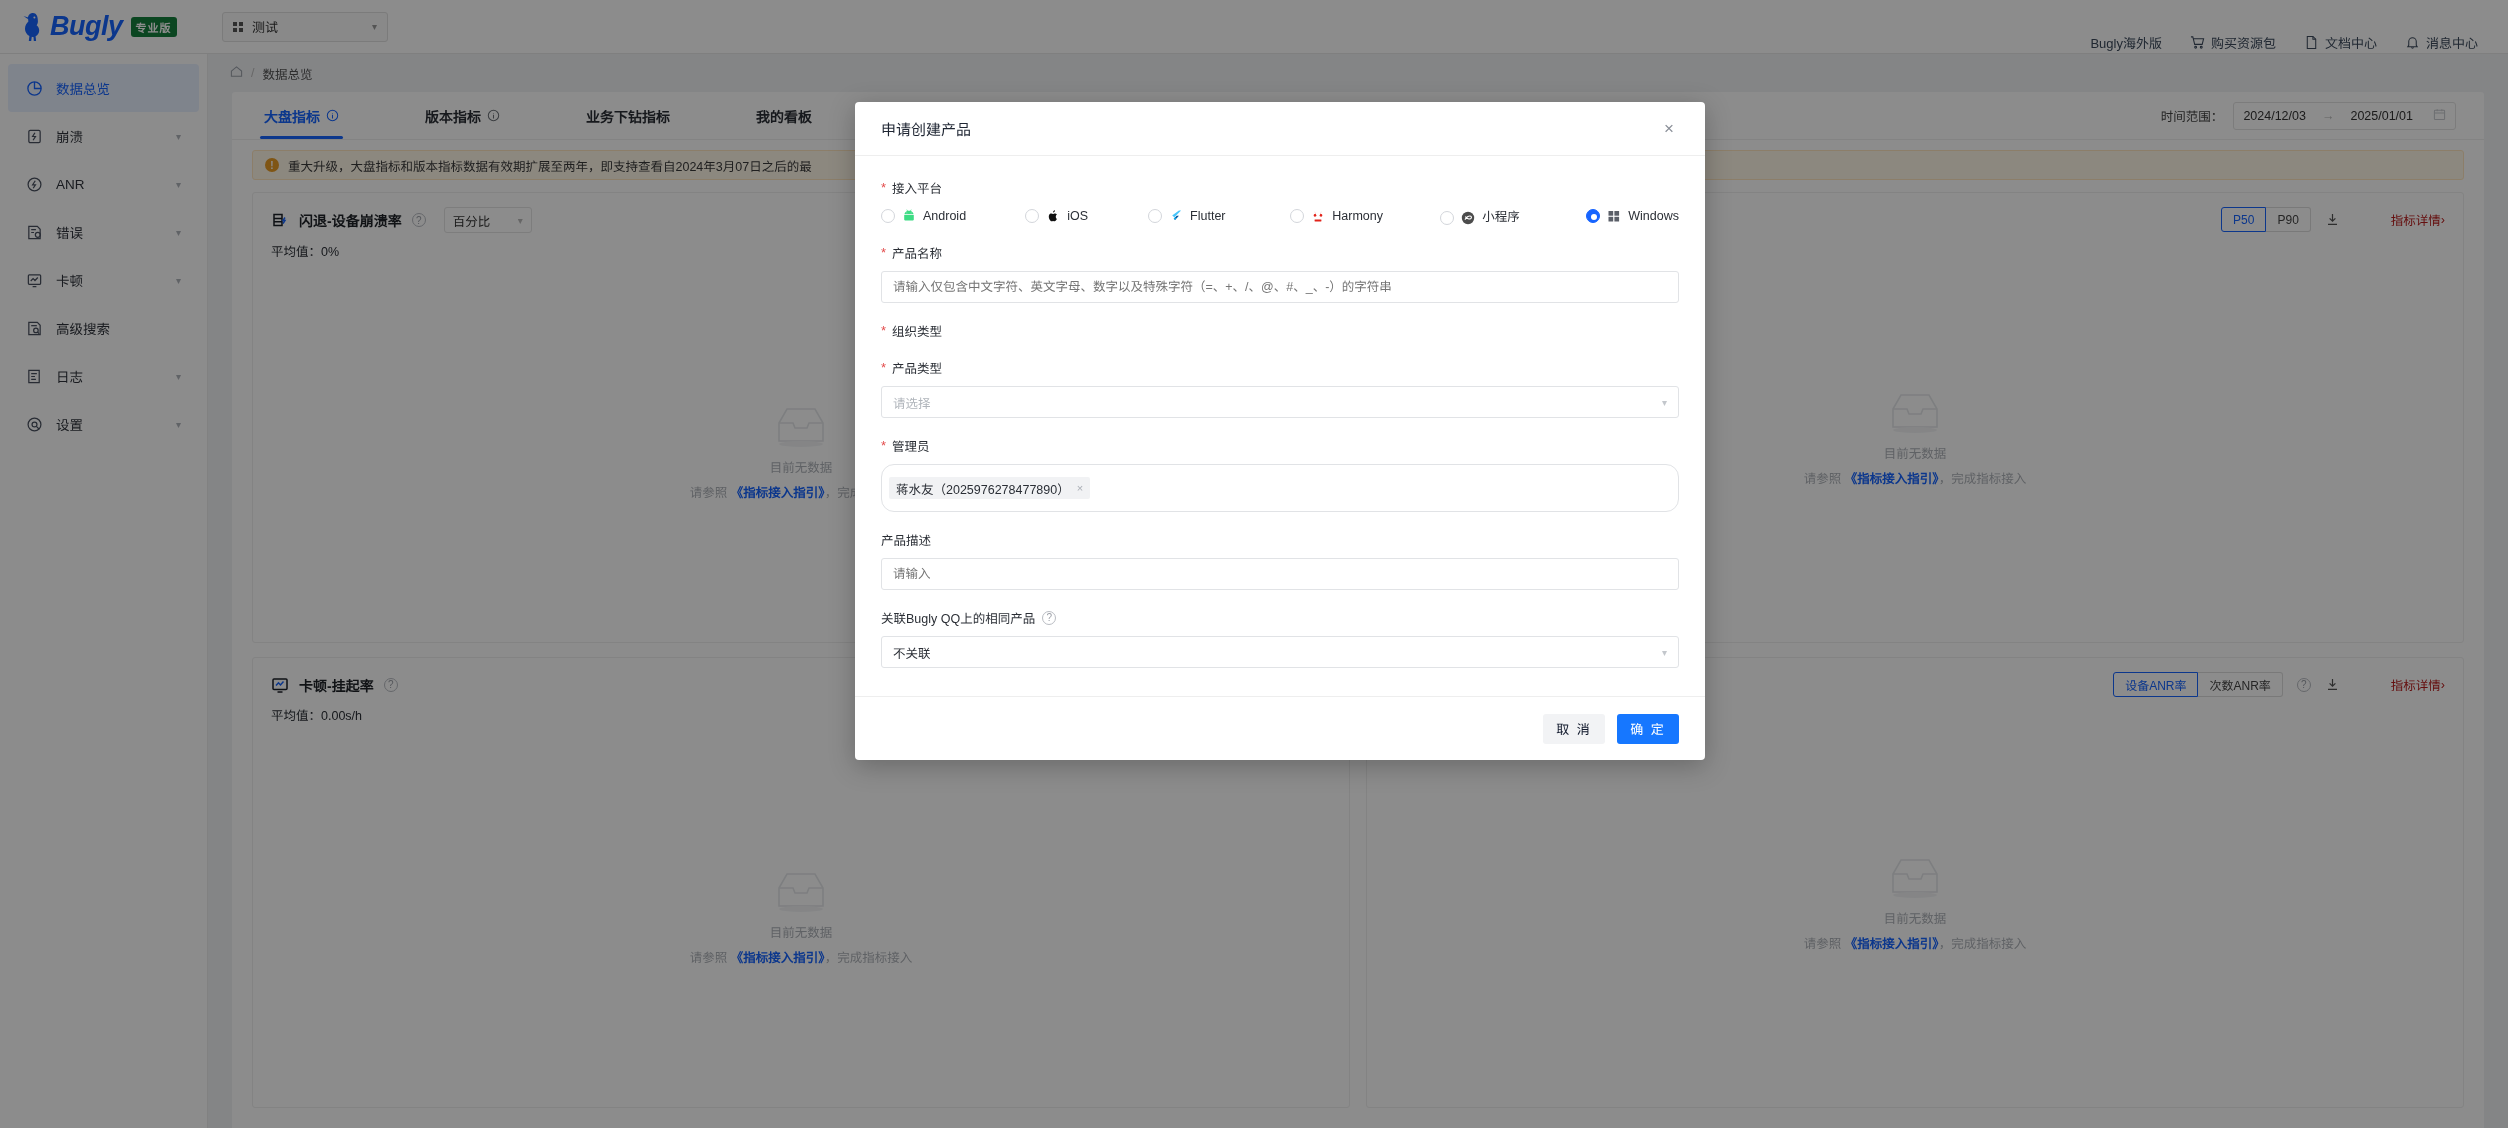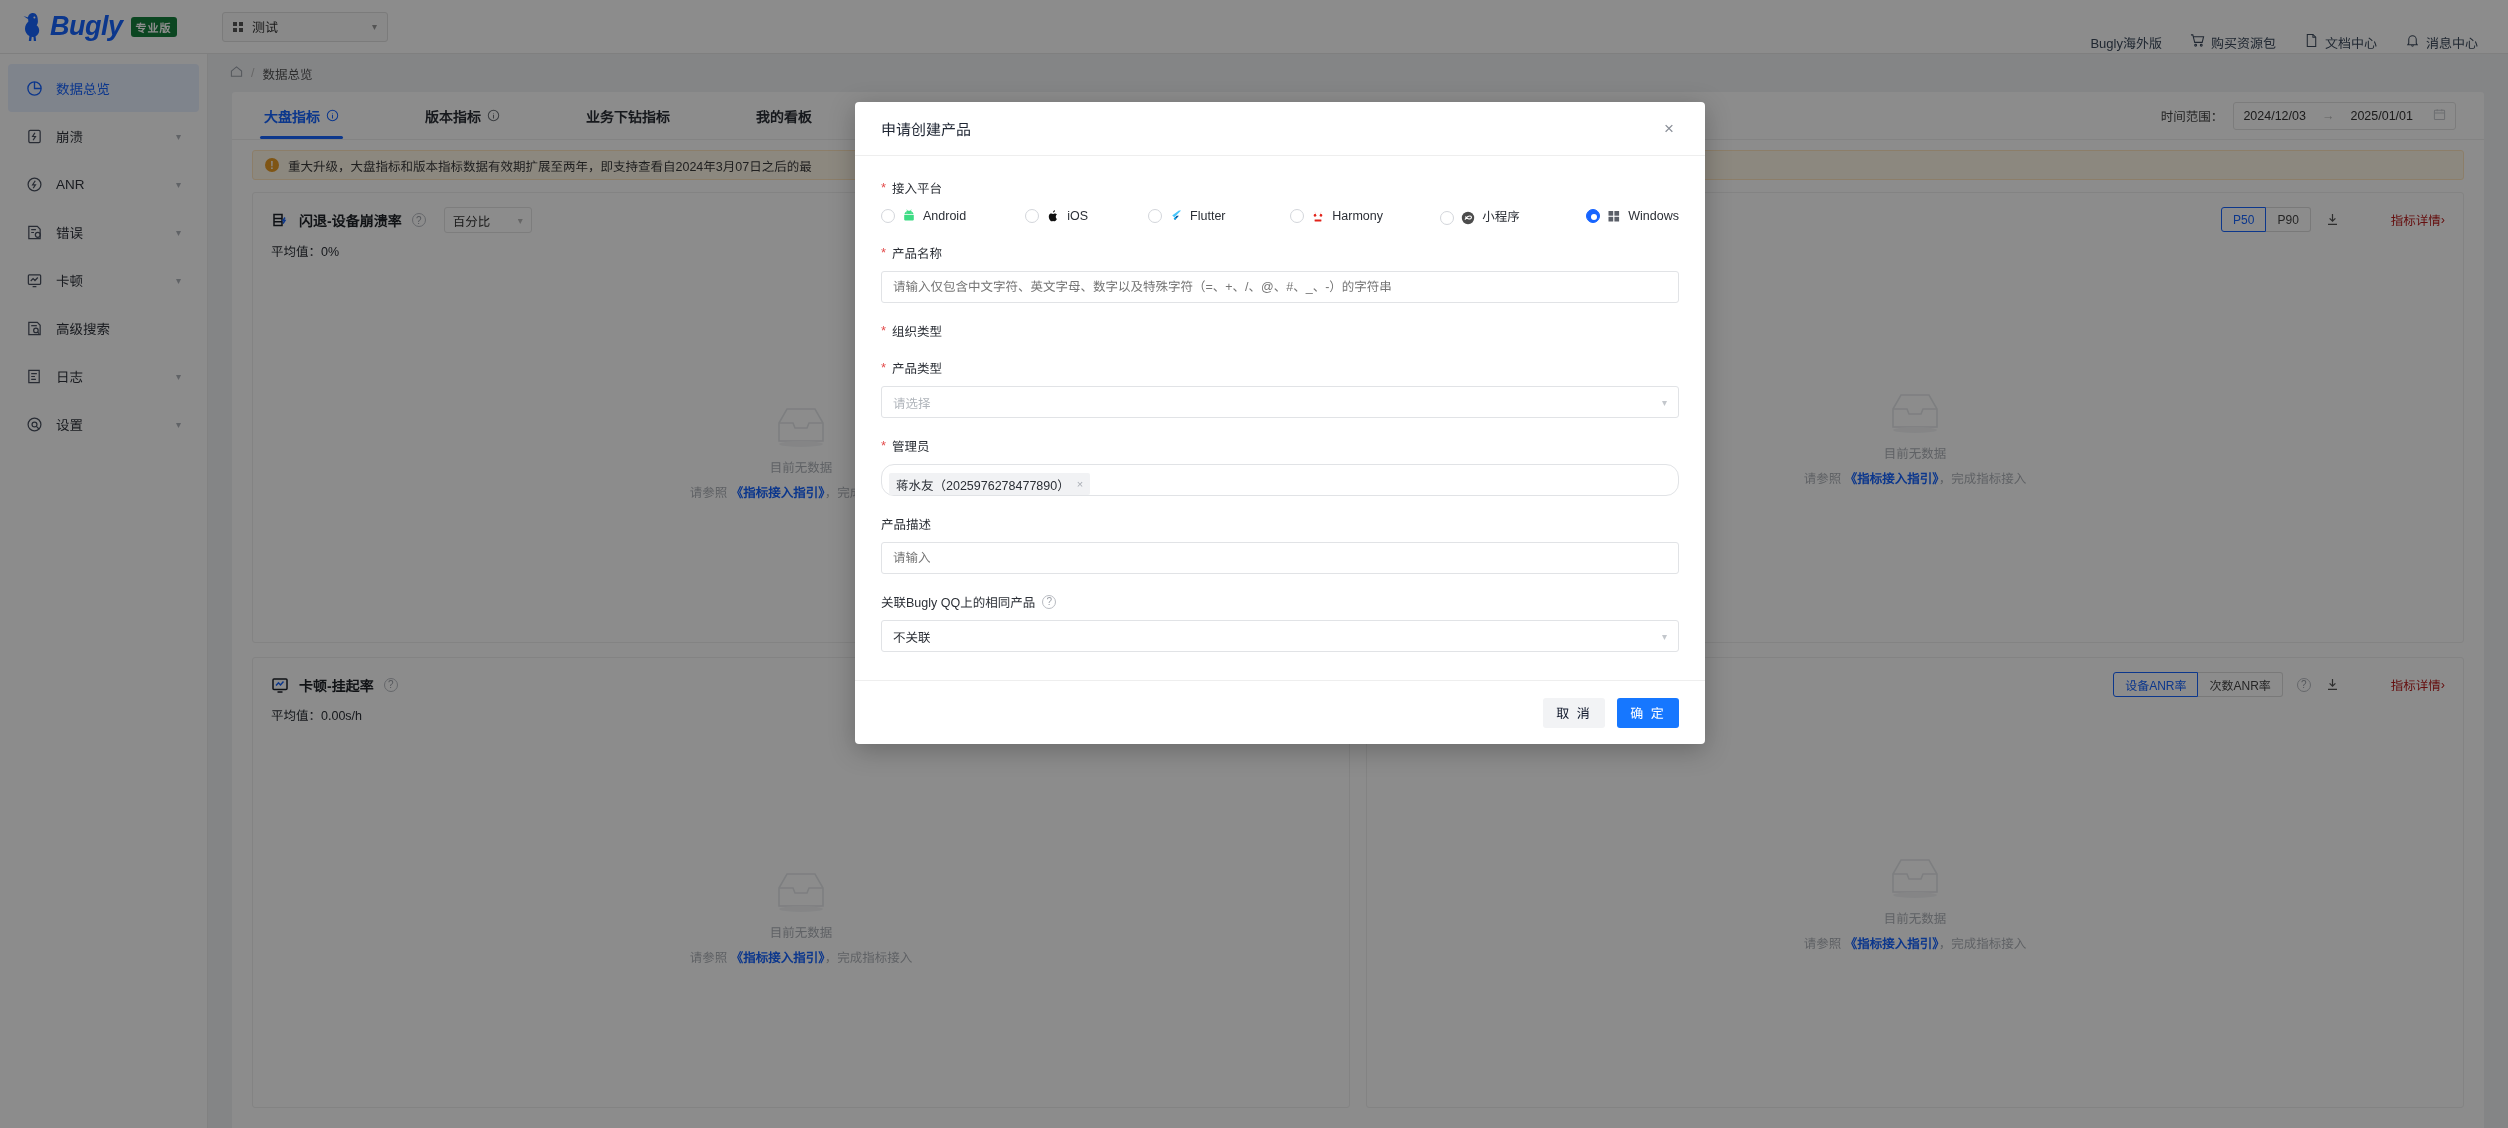--- a/index.html
+++ b/index.html
@@ -50,21 +50,21 @@
     display: grid; grid-template-columns: 4px 4px; grid-template-rows: 4px 4px;
     gap: 2px;
   }
   .grid-icon i { background: #555; display: block; width: 4px; height: 4px; }
   .proj-caret { margin-left: auto; color: #999; font-size: 10px; }
 
   .topbar-right {
     margin-left: auto; display: flex; align-items: center;
     gap: 28px; padding-right: 30px; font-size: 13px; color: #3c4a5c;
   }
-  .topbar-right .tr-item { display: flex; gap: 6px; cursor: pointer; margin-top: 32px; }
+  .topbar-right .tr-item { display: flex; align-items: center; gap: 6px; cursor: pointer; margin-top: 32px; }
   .tr-ico { width: 15px; height: 15px; display:inline-block; }
 
   
   .body-row { display: flex; height: calc(1128px - 54px); }
 
   
   .sidebar {
     width: 208px; background: #fff; border-right: 1px solid #ececec;
     padding-top: 10px; flex: none;
   }
@@ -212,21 +212,21 @@
   .inp {
     height: 32px; border: 1px solid #e1e3e6; border-radius: 3px;
     display: flex; align-items: center; padding: 0 11px;
     font-size: 12.5px; color: #9aa0a8; background: #fff; width: 100%;
   }
   .inp.sel { color: #b0b5bb; }
   .inp.sel.filled { color: #2b2f36; }
   .inp .caret { margin-left: auto; color: #c3c7cc; font-size: 10px; }
   .tagbox {
     min-height: 32px; border: 1px solid #e1e3e6; border-radius: 13px;
-    display: flex; align-items: flex-end; padding: 0 7px; gap: 6px; background:#fff;
+    display: flex; align-items: flex-start; padding: 12px 7px; gap: 6px; background:#fff;
   }
   .tag {
     background: #f1f2f4; border-radius: 2px; height: 22px;
     display: flex; align-items: center; gap: 7px; padding: 0 7px;
     font-size: 12.5px; color: #2b2f36;
   }
   .tag .tx { color: #a9aeb5; cursor: pointer; font-size: 11px; }
   .modal-foot {
     height: 64px; border-top: 1px solid #eeeeee;
     display: flex; align-items: center; justify-content: flex-end;

